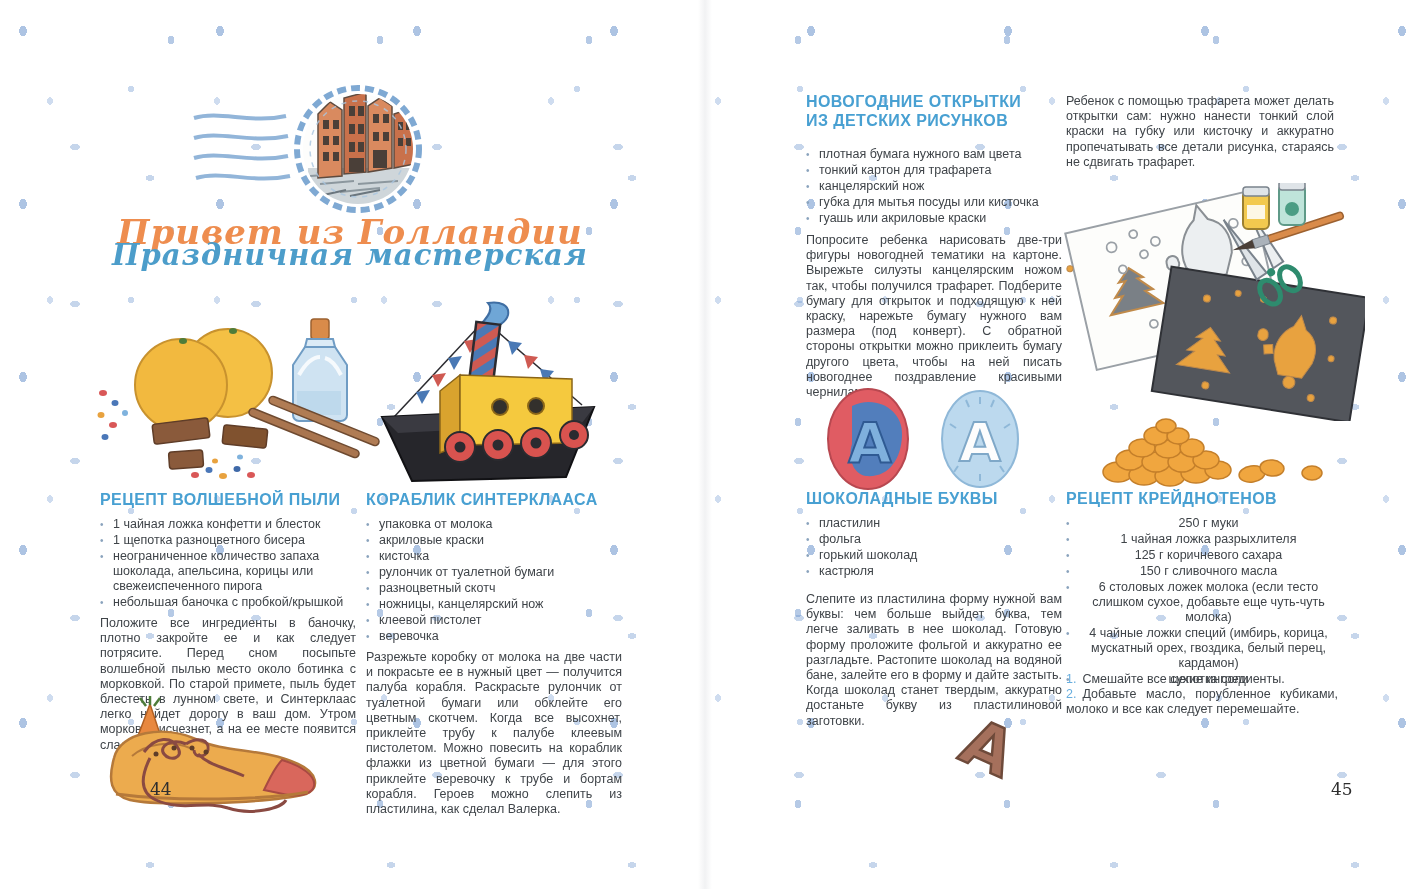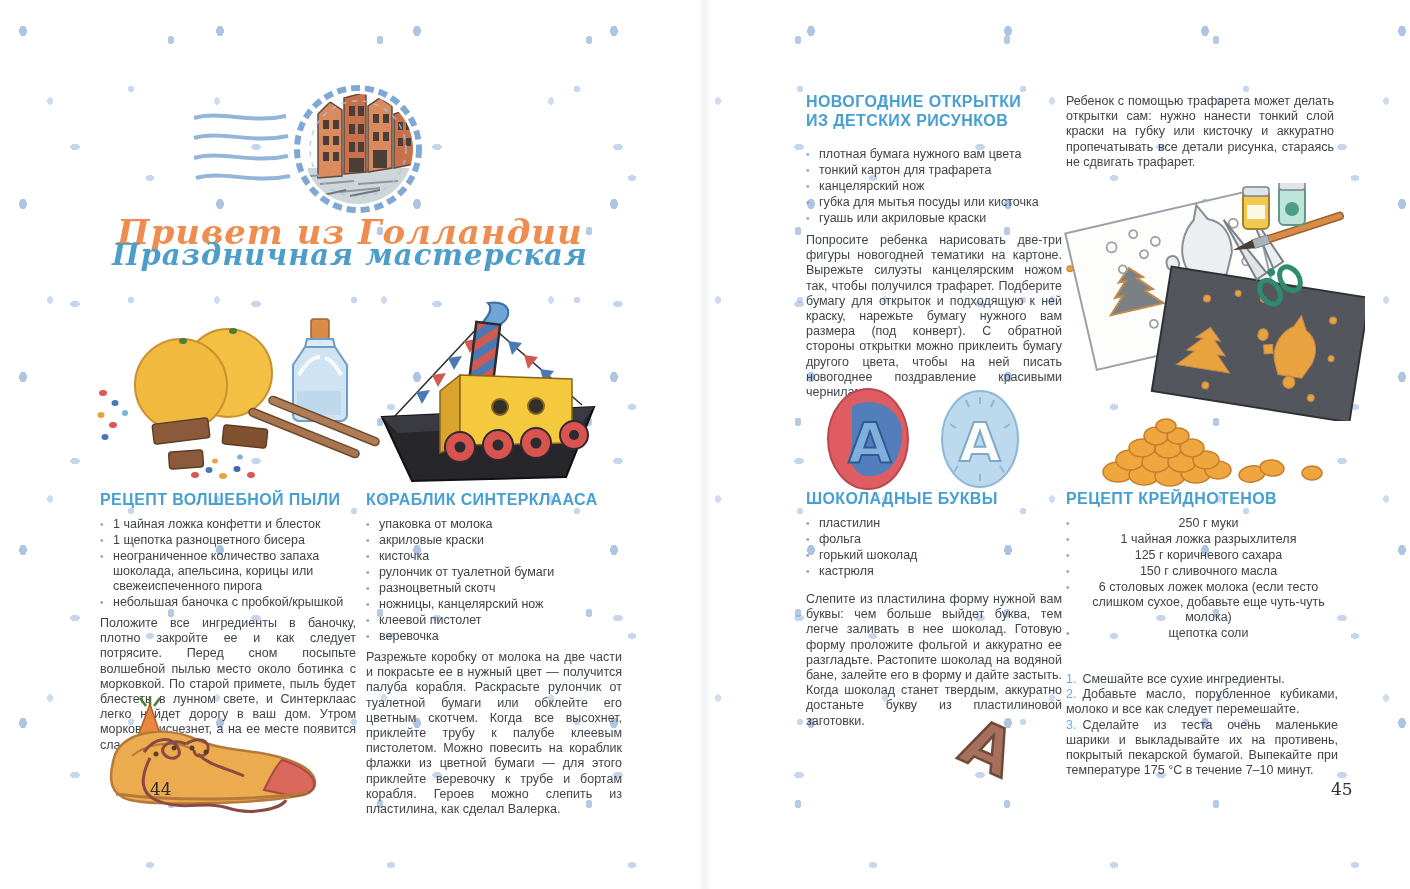--- a/index.html
+++ b/index.html
@@ -356,29 +356,27 @@
       </g>
     </svg>
 
     <div class="abs head" style="left:1066px;top:489px;width:268px;">РЕЦЕПТ КРЕЙДНОТЕНОВ</div>
     <ul class="ing abs" style="left:1066px;top:516px;width:272px;text-align:center;">
       <li>250 г муки</li>
       <li>1 чайная ложка разрыхлителя</li>
       <li>125 г коричневого сахара</li>
       <li>150 г сливочного масла</li>
       <li>6 столовых ложек молока (если тесто слишком сухое, добавьте еще чуть-чуть молока)</li>
+      <li>4 чайные ложки специй (имбирь, корица, мускатный орех, гвоздика, белый перец, кардамон)</li>
       <li>щепотка соли</li>
     </ul>
     <div class="abs steps" style="left:1066px;top:672px;width:272px;">
       <div>
         <span class="num">1.</span><span>Смешайте все сухие ингредиенты.</span>
       </div>
       <div>
         <span class="num">2.</span><span>Добавьте масло, порубленное кубиками, молоко и все как следует перемешайте.</span>
       </div>
-      <div>
-        <span class="num">3.</span><span>Сделайте из теста очень маленькие шарики и выкладывайте их на противень, покрытый пекарской бумагой. Выпекайте при температуре 175 °C в течение 7–10 минут.</span>
-      </div>
     </div>
 
     <div class="abs pagenum" style="left:1283px;top:779px;">45</div>
   </div>
 </div>
 
 </body></html>

